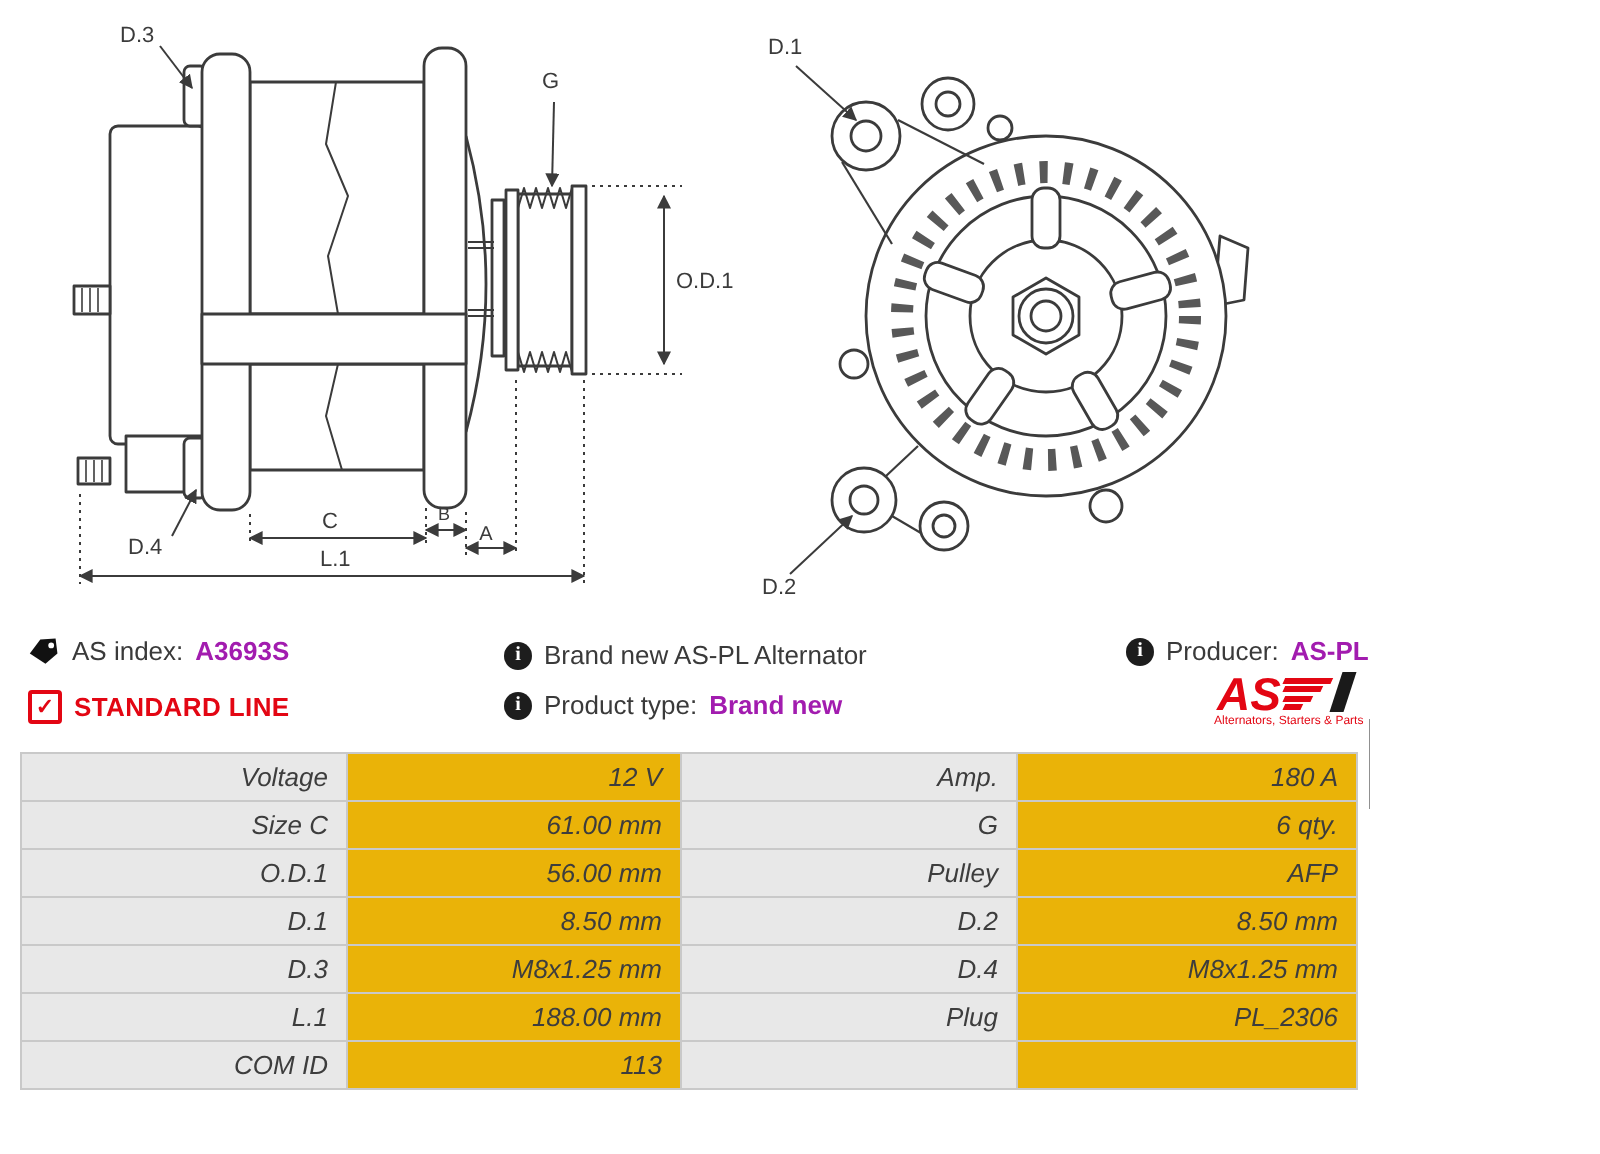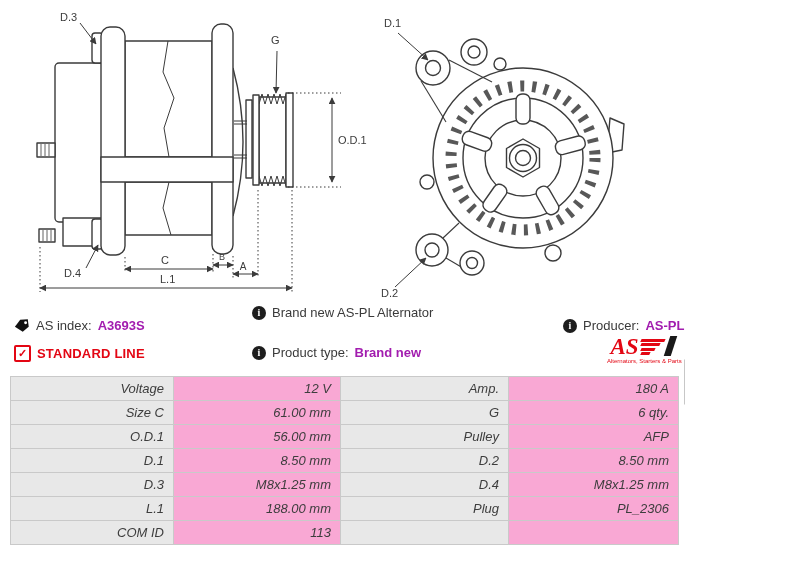--- a/index.html
+++ b/index.html
@@ -15,36 +15,36 @@
             align-items:center;justify-content:center;font-size:10px;font-weight:bold;font-family:"Liberation Serif",serif;}
   .ico-info::before{content:'i';}
   .ico-check{display:inline-flex;width:13px;height:13px;border:2px solid #e30613;border-radius:2px;color:#e30613;
              align-items:center;justify-content:center;font-size:11px;font-weight:bold;}
   .ico-check::before{content:'\2713';}
   .standard{color:#e30613;font-weight:bold;letter-spacing:.2px;}
 
   
   .as-logo{position:absolute;left:607px;top:336px;width:70px;text-align:center;}
   .as-logo .row{display:flex;align-items:flex-end;justify-content:center;gap:2px;}
-  .as-word{color:#e30613;font-style:italic;font-weight:bold;font-size:23px;line-height:20px;font-family:Liberation Serif, serif;}
+  .as-word{color:#e30613;font-style:italic;font-weight:bold;font-size:23px;line-height:20px;}
   .stripes{display:flex;flex-direction:column;align-items:flex-start;gap:2px;margin-bottom:2px;}
   .stripes i{display:block;height:2.6px;background:#e30613;transform:skewX(-25deg);}
   .stripes i:nth-child(1){width:24px;}
   .stripes i:nth-child(2){width:19px;}
   .stripes i:nth-child(3){width:14px;}
   .stripes i:nth-child(4){width:9px;}
   .slash{display:block;width:7px;height:20px;background:#1a1a1a;transform:skewX(-18deg);margin-bottom:1px;}
   .tagline{color:#e30613;font-size:6px;margin-top:1px;white-space:nowrap;}
 
   
   table.spec{position:absolute;left:10px;top:376px;border-collapse:collapse;table-layout:fixed;}
   table.spec td{border:1px solid #c9c9c9;height:23px;font-size:13px;padding:0 9px 0 4px;
                 text-align:right;color:#3d3d3d;overflow:hidden;white-space:nowrap;font-style:italic;}
   table.spec td.lbl{background:#e8e8e8;}
-  table.spec td.val{background:#f9a8d4;}
+  table.spec td.val{background:#eab308;}
 
   
   .plug-code{position:absolute;left:683px;top:438px;width:114px;text-align:center;
              color:#e30613;font-weight:bold;font-size:16px;letter-spacing:.5px;}
   .lin-label{position:absolute;left:683px;top:500px;width:114px;text-align:center;
              color:#1c1c1c;font-weight:bold;font-size:13px;letter-spacing:1px;}
   table.comm{position:absolute;left:690px;top:518px;border-collapse:separate;border-spacing:2px;}
   table.comm td{height:10px;font-size:7px;padding:0 2px;vertical-align:middle;color:#4c4c4c;white-space:nowrap;}
   table.comm tr.hdr td{background:#efefef;}
   table.comm tr.hdr td.k{font-weight:bold;text-align:center;}
@@ -297,21 +297,21 @@
 
   <div class="info-item" style="left:14px;top:318px">
     <svg width="16" height="15" viewBox="0 0 20 18">
       <path d="M1,9 L9,1.5 L18.5,2.5 L18,12 L9.5,17 Z" fill="#111" transform="rotate(-10 10 9)"></path>
       <circle cx="14.5" cy="5.5" r="1.8" fill="#fff"></circle>
     </svg>
     <span>AS index:</span>
     <b>A3693S</b>
   </div>
 
-  <div class="info-item" style="left:252px;top:305px">
+  <div class="info-item" style="left:252px;top:320px">
     <span class="ico-info"></span>
     <span>Brand new AS-PL Alternator</span>
   </div>
 
   <div class="info-item" style="left:563px;top:318px">
     <span class="ico-info"></span>
     <span>Producer:</span>
     <b>AS-PL</b>
   </div>
 

